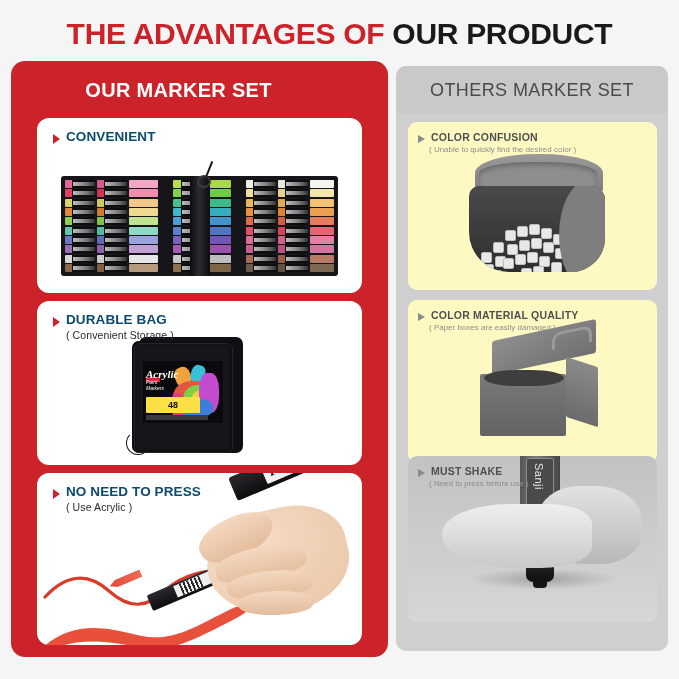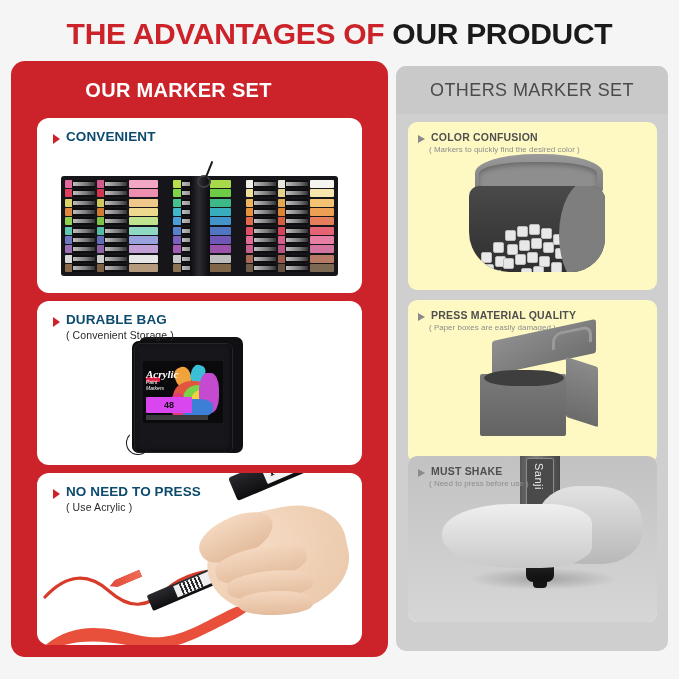--- a/index.html
+++ b/index.html
@@ -105,22 +105,22 @@
   .bag-zip{position:absolute;left:2px;top:8px;width:97px;height:108px;
      border:1.5px solid #242429;border-radius:6px;}
   .bag-art{position:absolute;left:11px;top:26px;width:80px;height:62px;
      background:#0a0a0c;border-radius:2px;overflow:hidden;}
   .cat{position:absolute;right:2px;top:2px;width:52px;height:58px;}
   .cat span{position:absolute;display:block;border-radius:40%;}
   .lbl-acr{position:absolute;left:3px;top:8px;width:30px;}
   .lbl-acr .a1{font-family:"Liberation Serif",serif;font-style:italic;font-weight:bold;
      color:#fff;font-size:11px;line-height:10px;}
   .lbl-acr .a2{color:#fff;font-size:5px;font-style:italic;}
-  .lbl-48{position:absolute;left:3px;top:36px;width:46px;height:16px;
-     background:#d946ef;border-radius:1px;display:flex;align-items:center;justify-content:center;
+  .lbl-48{position:absolute;left:3px;top:36px;width:54px;height:16px;
+     background:#fde047;border-radius:1px;display:flex;align-items:center;justify-content:center;
      color:#111;font-size:9px;font-weight:bold;}
   .lbl-strip{position:absolute;left:3px;top:54px;width:62px;height:5px;background:#3a3a3e;}
   .bag-tag{position:absolute;left:3px;top:16px;width:14px;height:5px;background:#d24;}
   .bag-strap{position:absolute;left:-6px;top:96px;width:22px;height:22px;
      border:1.5px solid #17171b;border-radius:50%;border-top-color:transparent;}
 
   
   .hand-wrap{position:absolute;left:0;top:0;width:325px;height:172px;overflow:hidden;}
   .marker-big{position:absolute;left:196px;top:4px;width:150px;height:25px;
      background:linear-gradient(180deg,#2a2a2e,#0d0d10);
@@ -656,36 +656,36 @@
               <i style="left:56px;top:44px"></i>
 
           </div>
         </div>
       </div>
       <div class="glbl">
         <div class="row" style="display:flex;align-items:flex-start">
           <span class="bullet grey"></span>
           <span class="t">COLOR CONFUSION</span>
         </div>
-        <div class="sub">( Markers to quickly find the desired color )</div>
+        <div class="sub">( Unable to quickly find the desired color )</div>
       </div>
     </div>
 
     <div class="gcard g2">
       <div class="gbox">
         <div class="gbox-lid"></div>
         <div class="gbox-handle"></div>
         <div class="gbox-side"></div>
         <div class="gbox-front"></div>
         <div class="gbox-in"></div>
       </div>
       <div class="glbl">
         <div class="row" style="display:flex;align-items:flex-start">
           <span class="bullet grey"></span>
-          <span class="t">PRESS MATERIAL QUALITY</span>
+          <span class="t">COLOR MATERIAL QUALITY</span>
         </div>
         <div class="sub">( Paper boxes are easily damaged )</div>
       </div>
     </div>
 
     <div class="gcard g3">
       <div class="press">
         <div class="press-bg"></div>
         <div class="pm-body"></div>
         <div class="pm-label">

